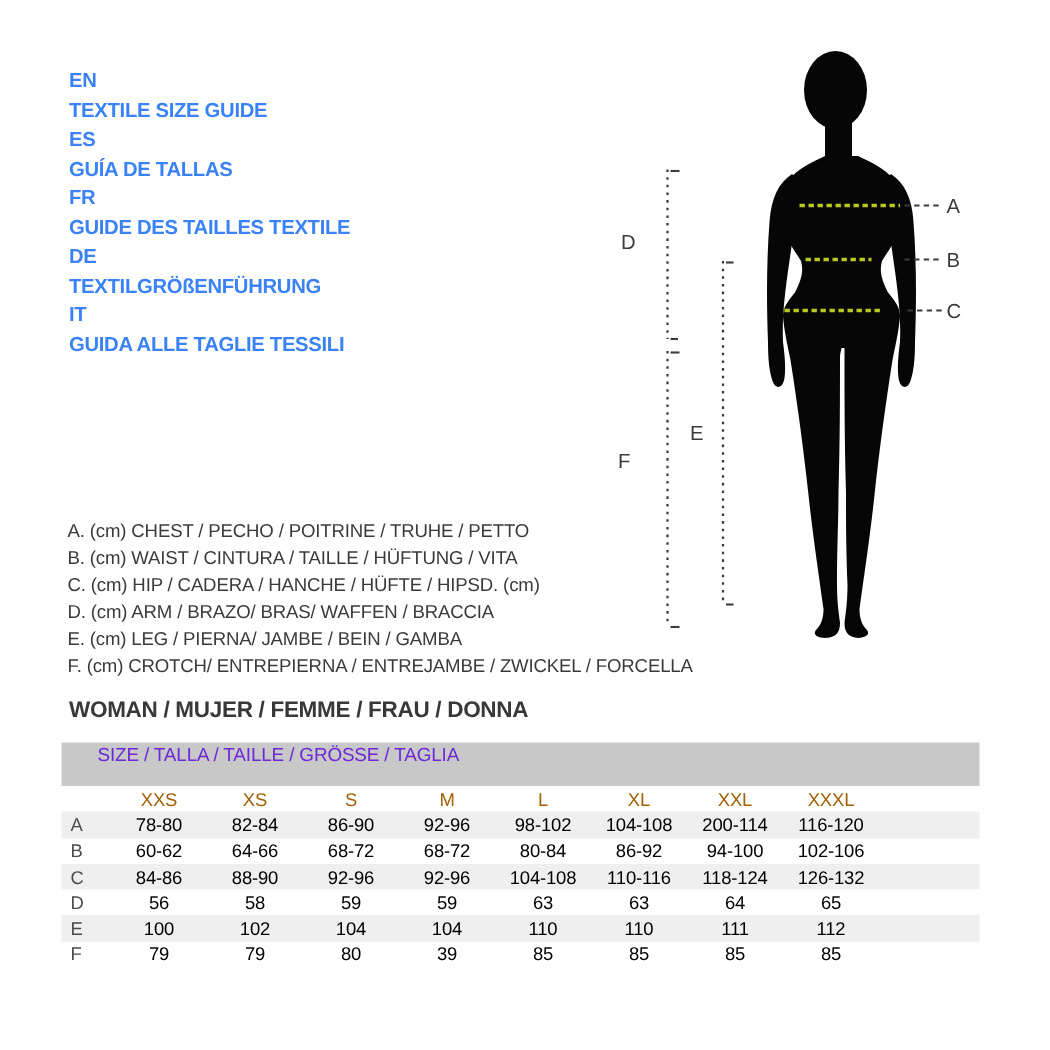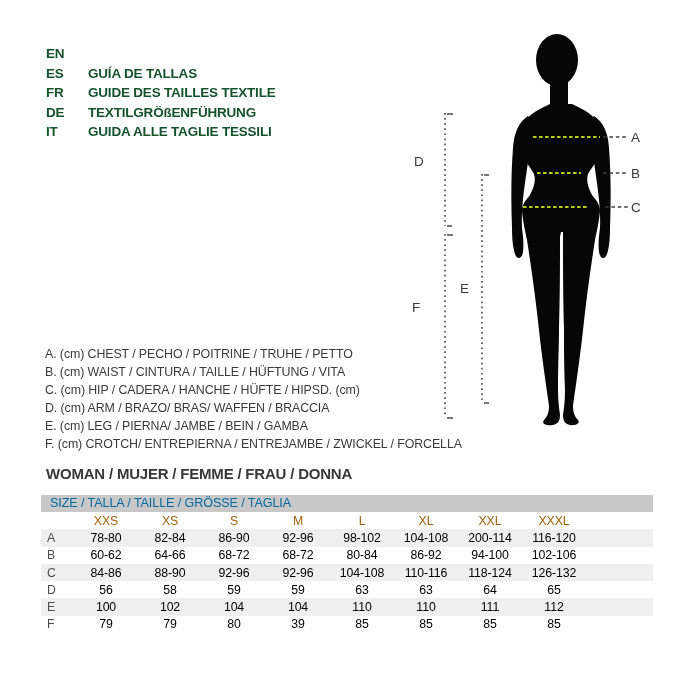--- a/index.html
+++ b/index.html
@@ -2,51 +2,52 @@
 <html style="--accent-dash: #b8c91c; --line-dark: #3c3c3c; --table-header-bg: #c8c8c8; --row-stripe-bg: #efefef; --silhouette-fill: #060606;"><head>
 <meta charset="utf-8">
 <style>
   html,body{margin:0;padding:0;background:#fff;}
   .canvas{
     position:relative;width:700px;height:700px;background:#ffffff;overflow:hidden;
     font-family:"Liberation Sans","DejaVu Sans",sans-serif;color:#3a3a3a;
   }
   
   .langs{position:absolute;left:46px;top:44px;}
-  .lang-row{display:flex;line-height:19.5px;font-size:13.5px;font-weight:700;letter-spacing:-0.2px;color:#14532d;}
+  .lang-row{display:flex;line-height:19.5px;font-size:13.5px;font-weight:700;letter-spacing:-0.2px;color:#3b82f6;flex-direction:column;}
   .lang-code{display:inline-block;width:42px;}
   
   .silhouette{position:absolute;left:508px;top:34px;width:106px;height:392px;}
   .measures{position:absolute;left:400px;top:30px;width:260px;height:400px;}
   .marker{position:absolute;font-size:13.5px;color:#3b3b3b;line-height:15px;}
   .m-a{left:631px;top:130px;} .m-b{left:631px;top:166px;} .m-c{left:631px;top:200px;}
   .m-d{left:414px;top:154px;} .m-e{left:460px;top:281px;} .m-f{left:412px;top:300px;}
   
   .legend{position:absolute;left:45px;top:345px;}
   .legend-line{line-height:18px;font-size:12.4px;letter-spacing:-0.1px;color:#3a3a3a;white-space:nowrap;}
   
   .woman-title{position:absolute;left:46px;top:465px;font-size:15px;font-weight:700;letter-spacing:-0.2px;color:#383838;}
   .size-table{position:absolute;left:41px;top:495px;width:612px;}
-  .size-bar{height:17px;line-height:17.5px;background:var(--table-header-bg,#c8c8c8);
-    padding-left:9px;font-size:12.6px;letter-spacing:-0.1px;color:#0369a1;}
+  .size-bar{height:29px;line-height:17.5px;background:var(--table-header-bg,#c8c8c8);
+    padding-left:24px;font-size:12.6px;letter-spacing:-0.1px;color:#6d28d9;}
   .trow{display:grid;grid-template-columns:33px repeat(8,64px) 1fr;height:17.3px;
     align-items:center;font-size:12.3px;letter-spacing:-0.1px;}
   .trow.stripe{background:var(--row-stripe-bg,#efefef);}
   .cell{text-align:center;color:#000000;}
   .rlabel{text-align:left;padding-left:6px;color:#4c4c4c;}
   .chead{text-align:center;color:#a16207;}
 </style>
 </head>
 <body>
 
 <div class="canvas">
 
   <div class="langs">
     <div class="lang-row">
       <span class="lang-code">EN</span>
+      <span class="lang-label">TEXTILE SIZE GUIDE</span>
     </div>
     <div class="lang-row">
       <span class="lang-code">ES</span>
       <span class="lang-label">GUÍA DE TALLAS</span>
     </div>
     <div class="lang-row">
       <span class="lang-code">FR</span>
       <span class="lang-label">GUIDE DES TAILLES TEXTILE</span>
     </div>
     <div class="lang-row">

